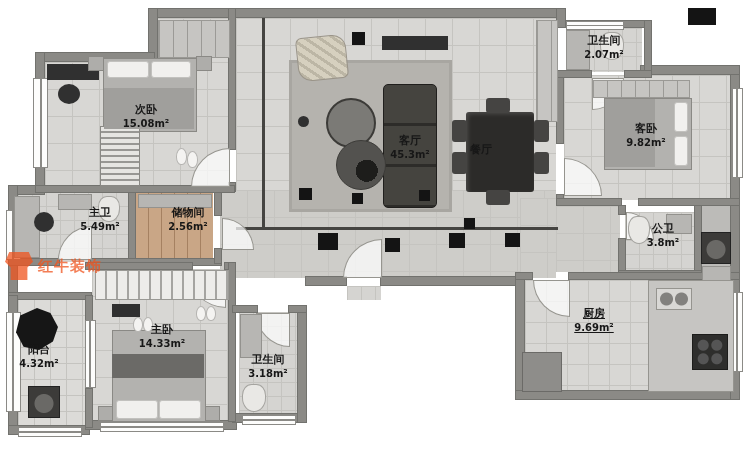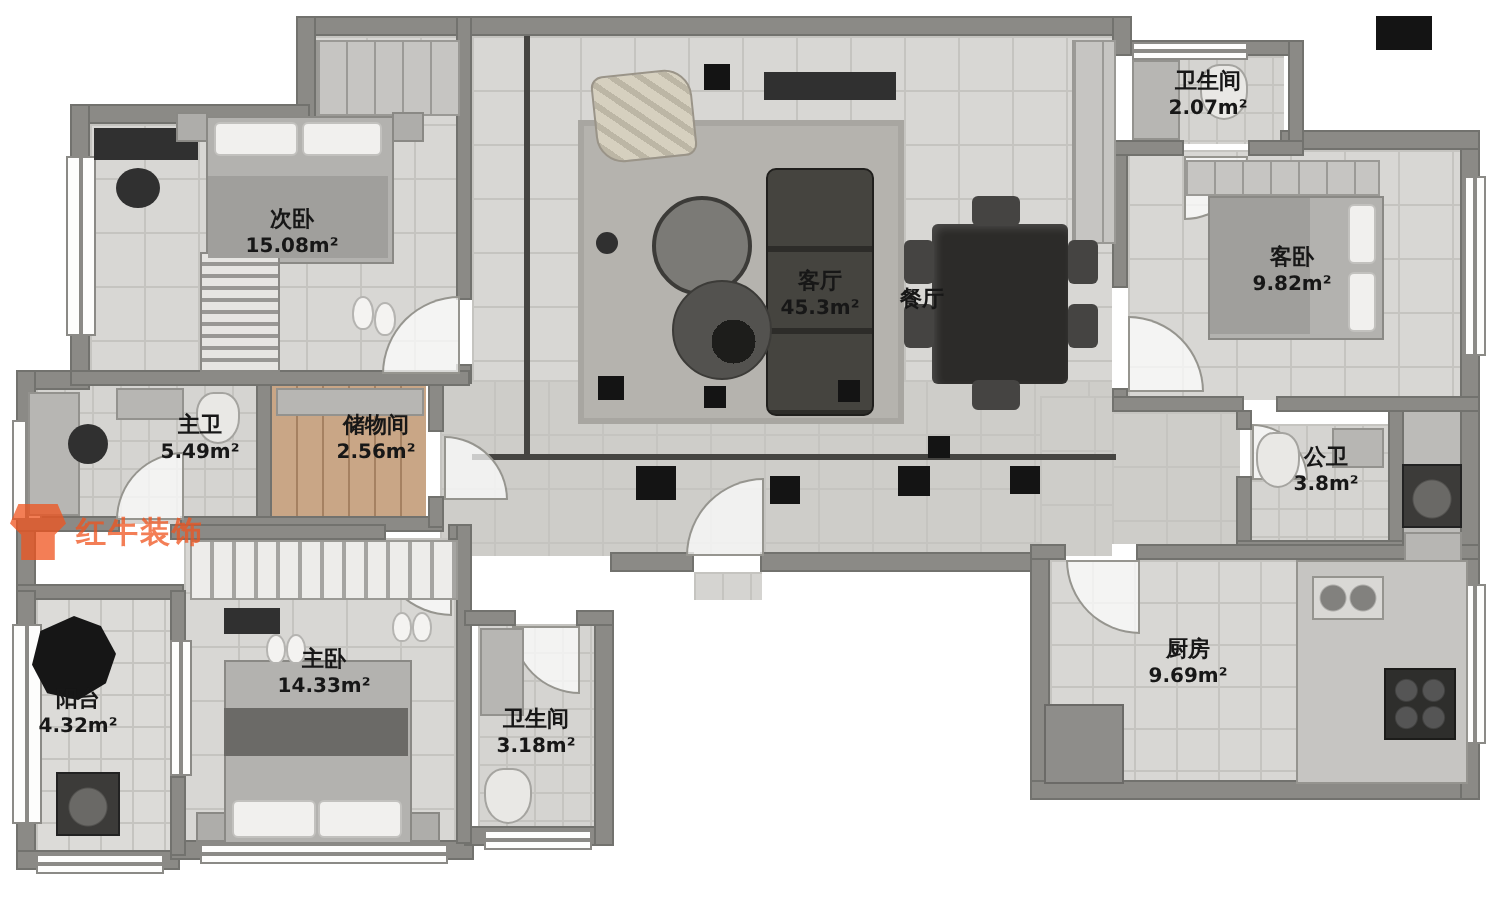--- a/index.html
+++ b/index.html
@@ -267,40 +267,40 @@
       <span class="area">2.07m²</span>
     </div>
     <div class="lbl" style="left:100px;top:102px;width:92px;text-align:center;">
       <span>次卧</span>
       <span class="area">15.08m²</span>
     </div>
     <div class="lbl" style="left:370px;top:133px;width:80px;">
       <span>客厅</span>
       <span class="area">45.3m²</span>
     </div>
-    <div class="lbl" style="left:436px;top:142px;width:50px;">
+    <div class="lbl" style="left:456px;top:142px;width:50px;">
       <span>餐厅</span>
     </div>
     <div class="lbl" style="left:608px;top:121px;width:76px;">
       <span>客卧</span>
       <span class="area">9.82m²</span>
     </div>
     <div class="lbl" style="left:62px;top:205px;width:76px;">
       <span>主卫</span>
       <span class="area">5.49m²</span>
     </div>
     <div class="lbl" style="left:150px;top:205px;width:76px;">
       <span>储物间</span>
       <span class="area">2.56m²</span>
     </div>
     <div class="lbl" style="left:630px;top:221px;width:66px;">
       <span>公卫</span>
       <span class="area">3.8m²</span>
     </div>
-    <div class="lbl" style="left:556px;top:317px;width:76px;">
+    <div class="lbl" style="left:556px;top:306px;width:76px;text-decoration:underline;">
       <span>厨房</span>
       <span class="area">9.69m²</span>
     </div>
     <div class="lbl" style="left:6px;top:342px;width:66px;">
       <span>阳台</span>
       <span class="area">4.32m²</span>
     </div>
     <div class="lbl" style="left:124px;top:322px;width:76px;">
       <span>主卧</span>
       <span class="area">14.33m²</span>

